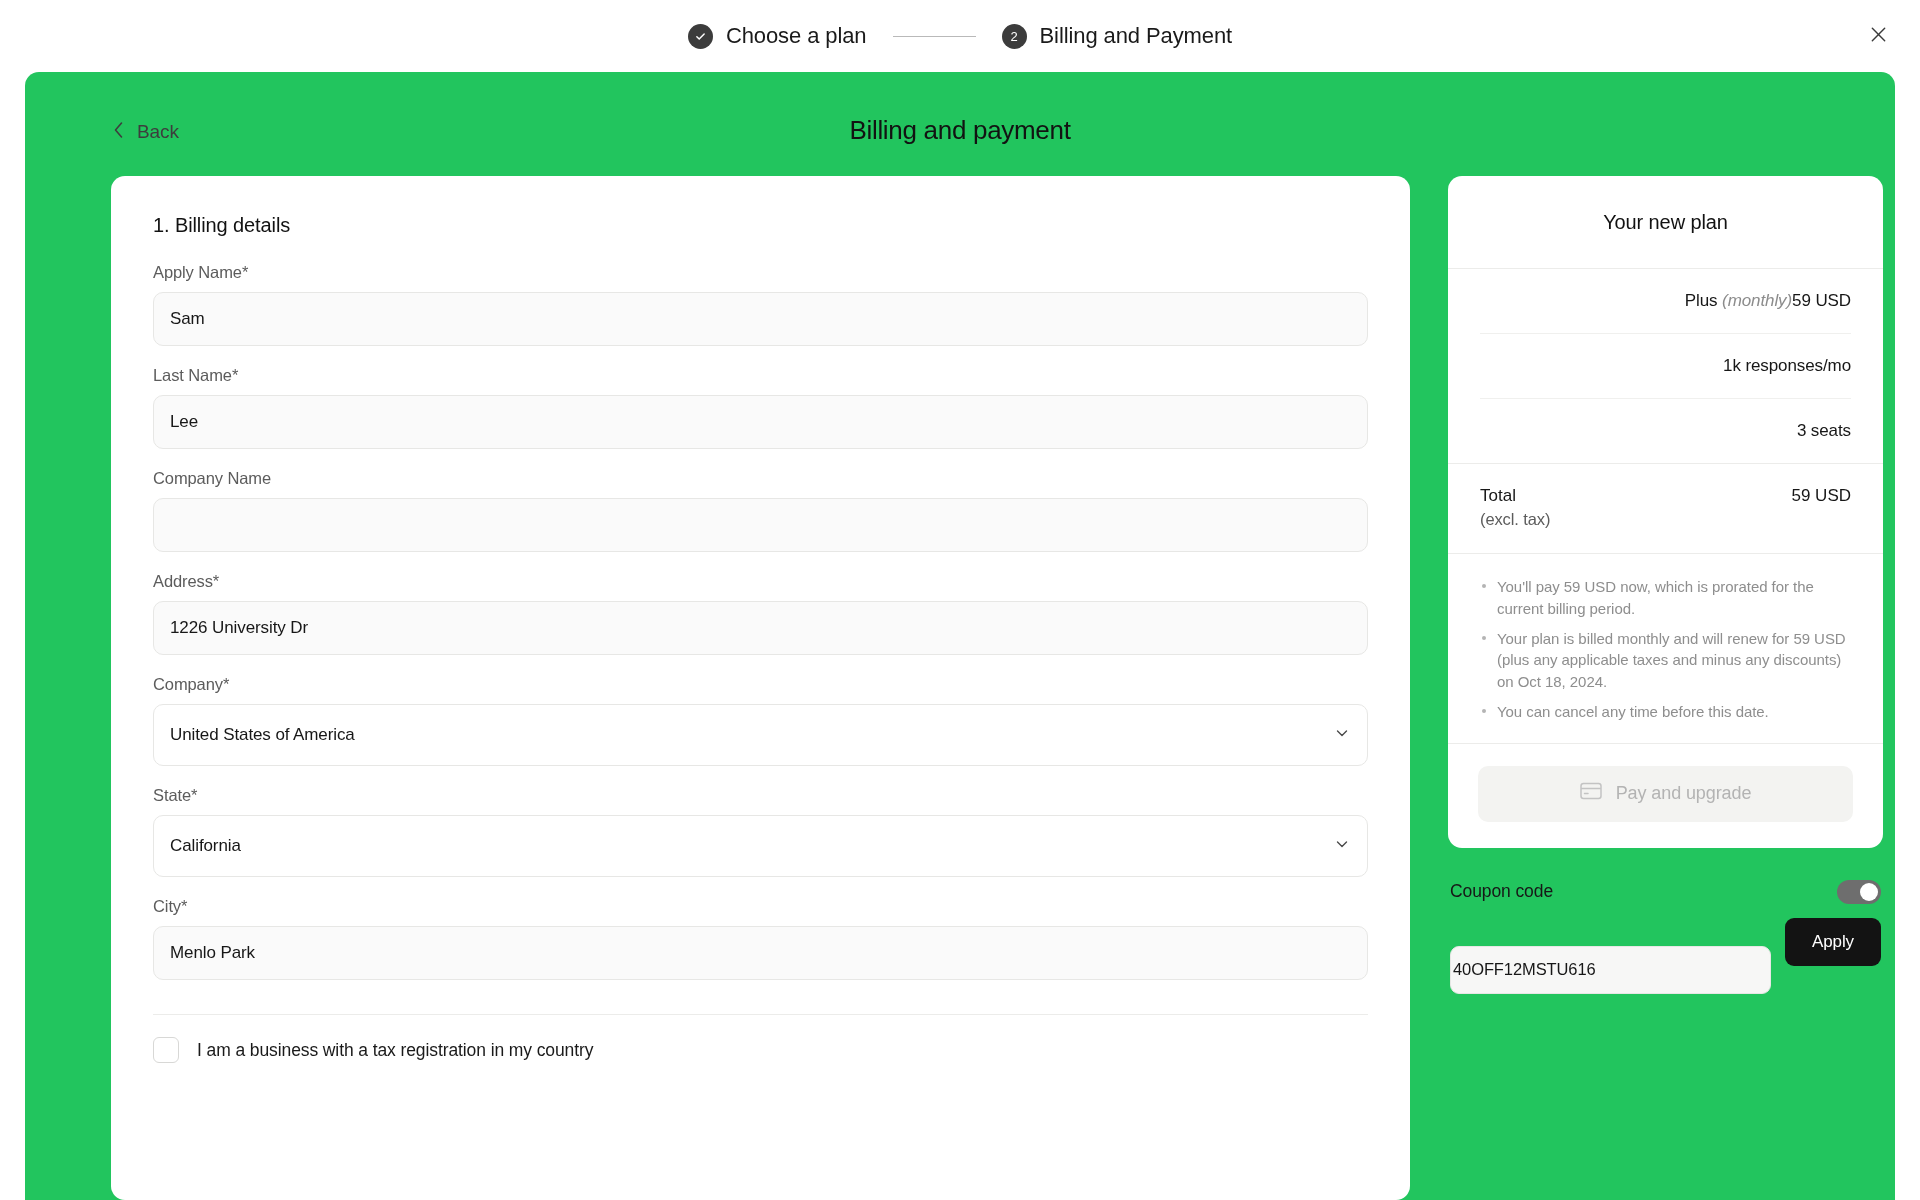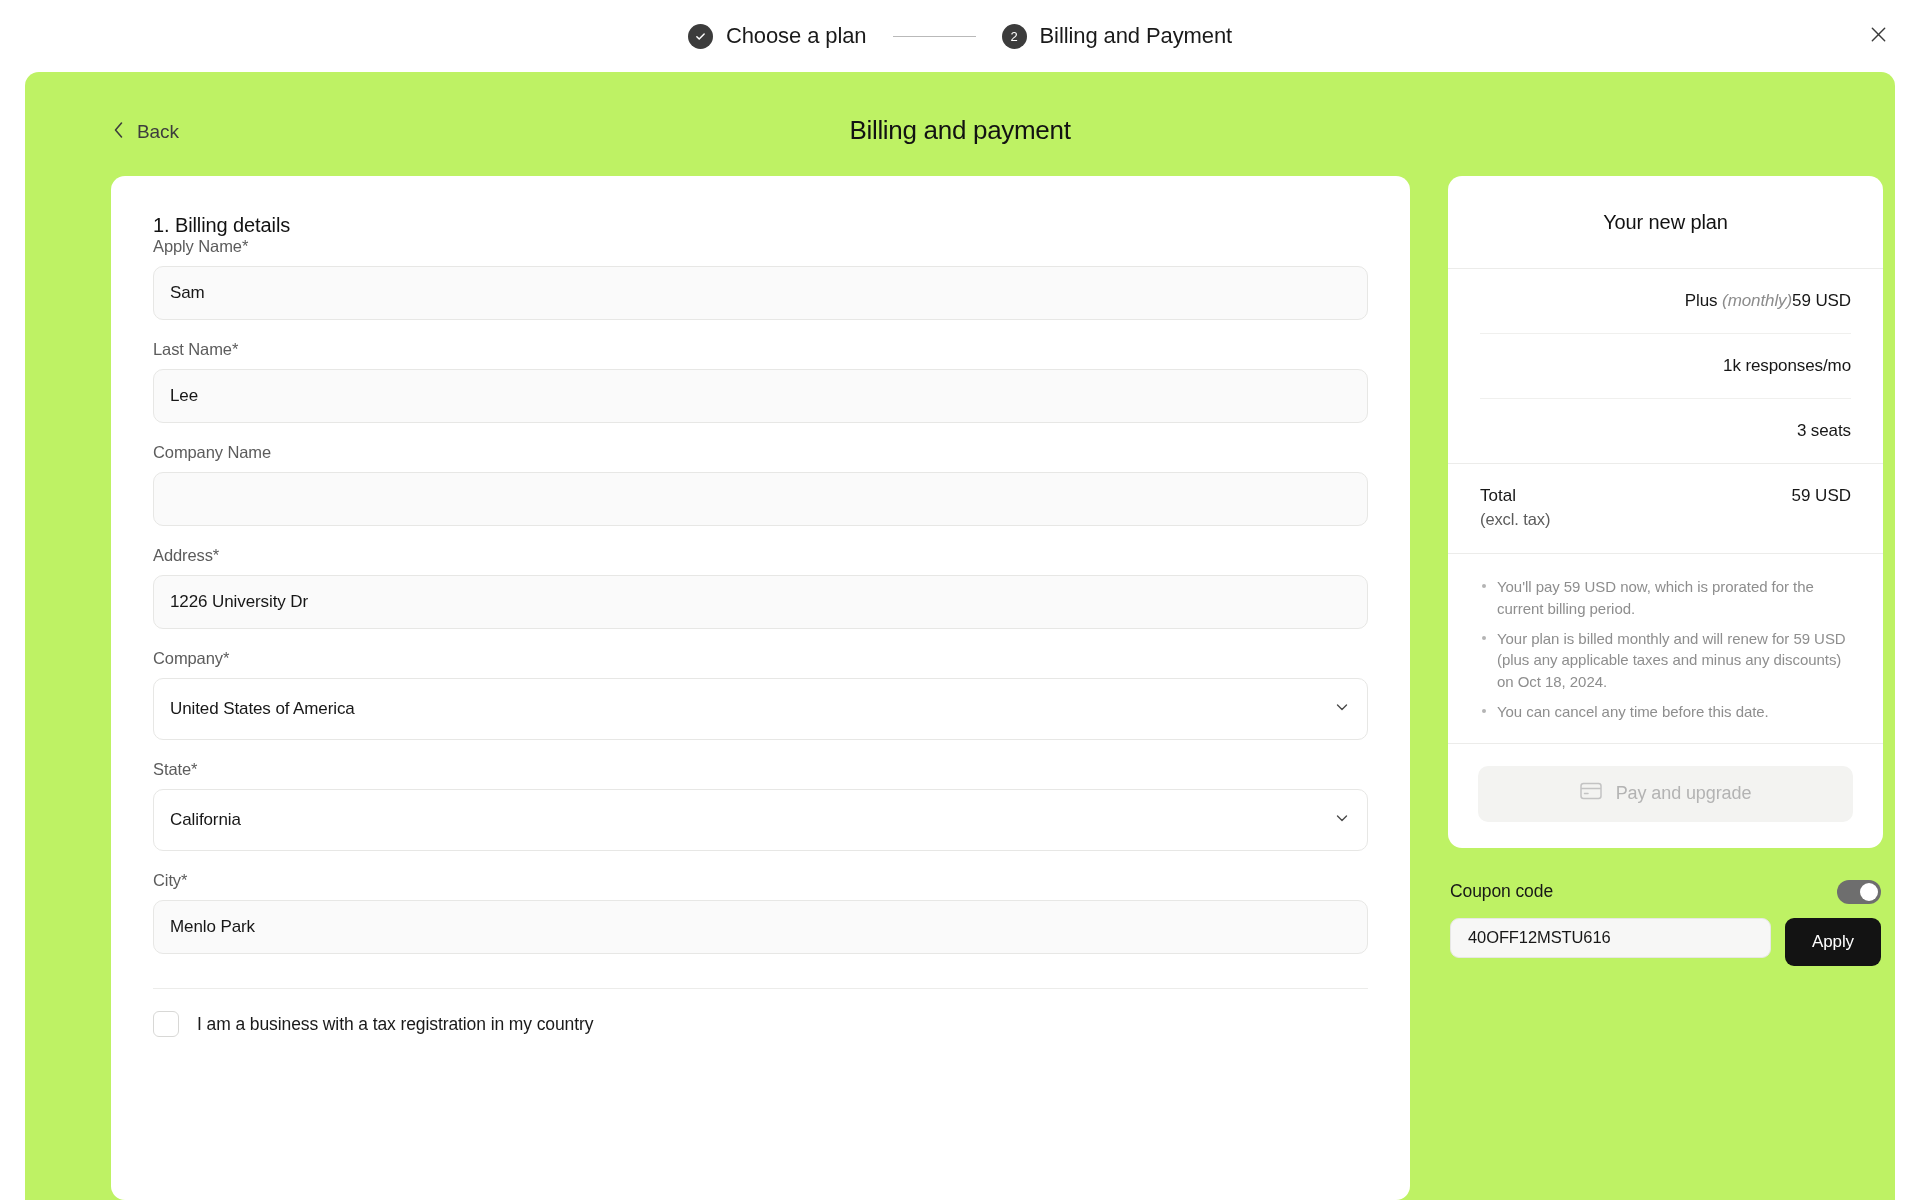--- a/index.html
+++ b/index.html
@@ -73,21 +73,21 @@
     border: none;
   }
 
   
   .content {
     position: absolute;
     left: 25px;
     top: 72px;
     width: 1870px;
     height: 1128px;
-    background: #bef264;
+    background: #22c55e;
     border-radius: 14px 14px 0 0;
     overflow: hidden;
   }
 
   .page-head {
     position: relative;
     height: 104px;
   }
   .back-btn {
     position: absolute;
@@ -130,20 +130,21 @@
   .billing-card {
     background: #ffffff;
     border-radius: 14px;
     padding: 38px 42px 0 42px;
     height: 1024px;
     overflow: hidden;
   }
   .section-title {
     font-size: 20px;
     color: #121212;
+    margin-bottom: 26px;
     letter-spacing: -0.1px;
   }
   .field { margin-bottom: 20px; }
   .field-label {
     font-size: 16.5px;
     color: #5c5c5c;
     margin-bottom: 10px;
     display: block;
     letter-spacing: -0.1px;
   }
@@ -333,29 +334,30 @@
     right: 3px;
     top: 3px;
     width: 18px;
     height: 18px;
     border-radius: 50%;
     background: #ffffff;
   }
   .coupon-row { display: flex; gap: 14px; }
   .coupon-input {
     flex: 1;
-    height: 40px;
+    height: 48px;
     border: 1px solid #e7e7e5;
     border-radius: 9px;
     background: #f7f7f6;
     font-size: 16.5px;
     color: #171717;
-    padding: 0 17px;
+    padding: 0 2px;
     font-family: "Liberation Sans", sans-serif;
     letter-spacing: -0.1px;
+    margin-top: 28px;
   }
   .apply-btn {
     width: 96px;
     height: 48px;
     border: none;
     border-radius: 9px;
     background: #131313;
     color: #ffffff;
     font-size: 17px;
     cursor: pointer;

